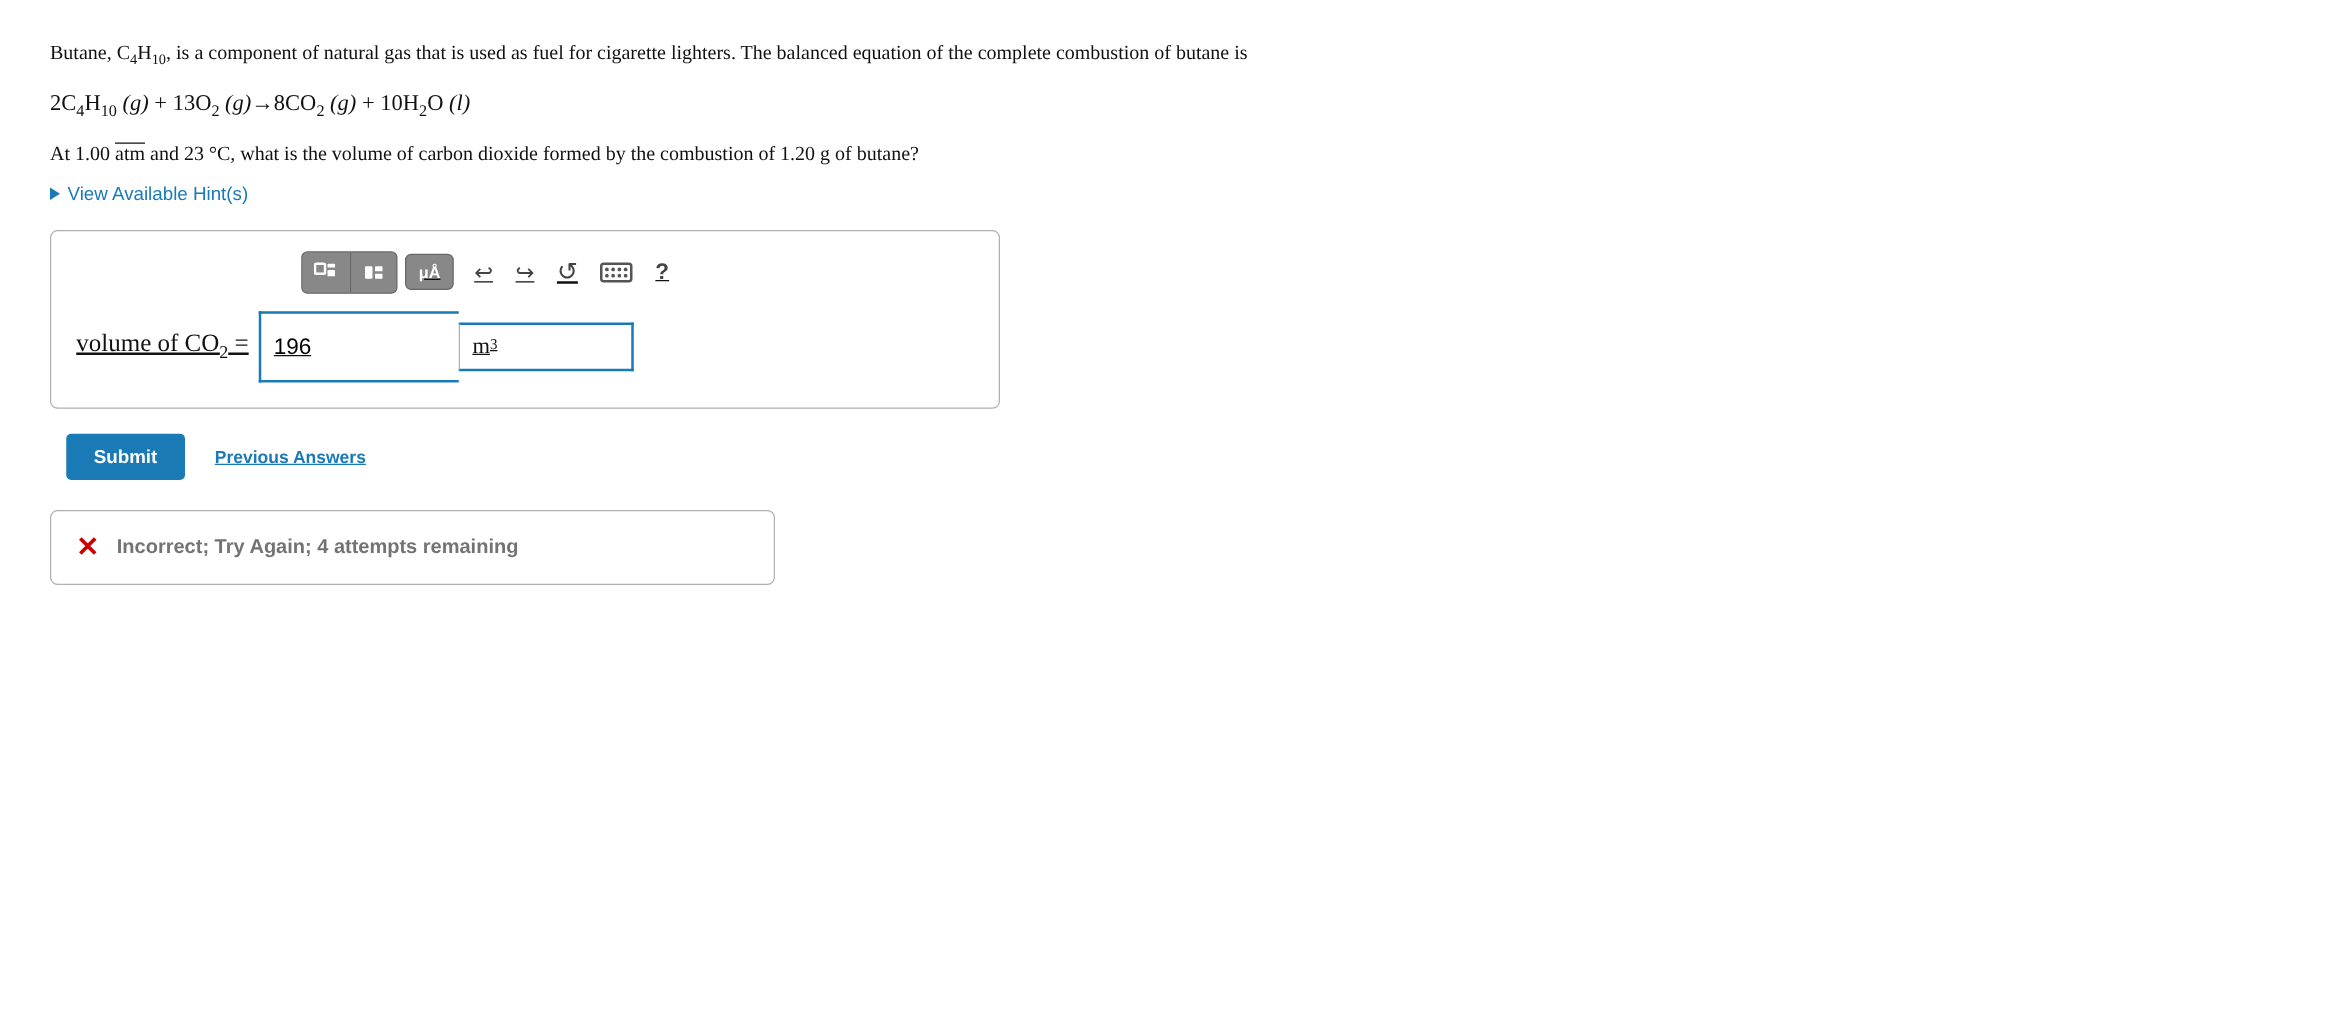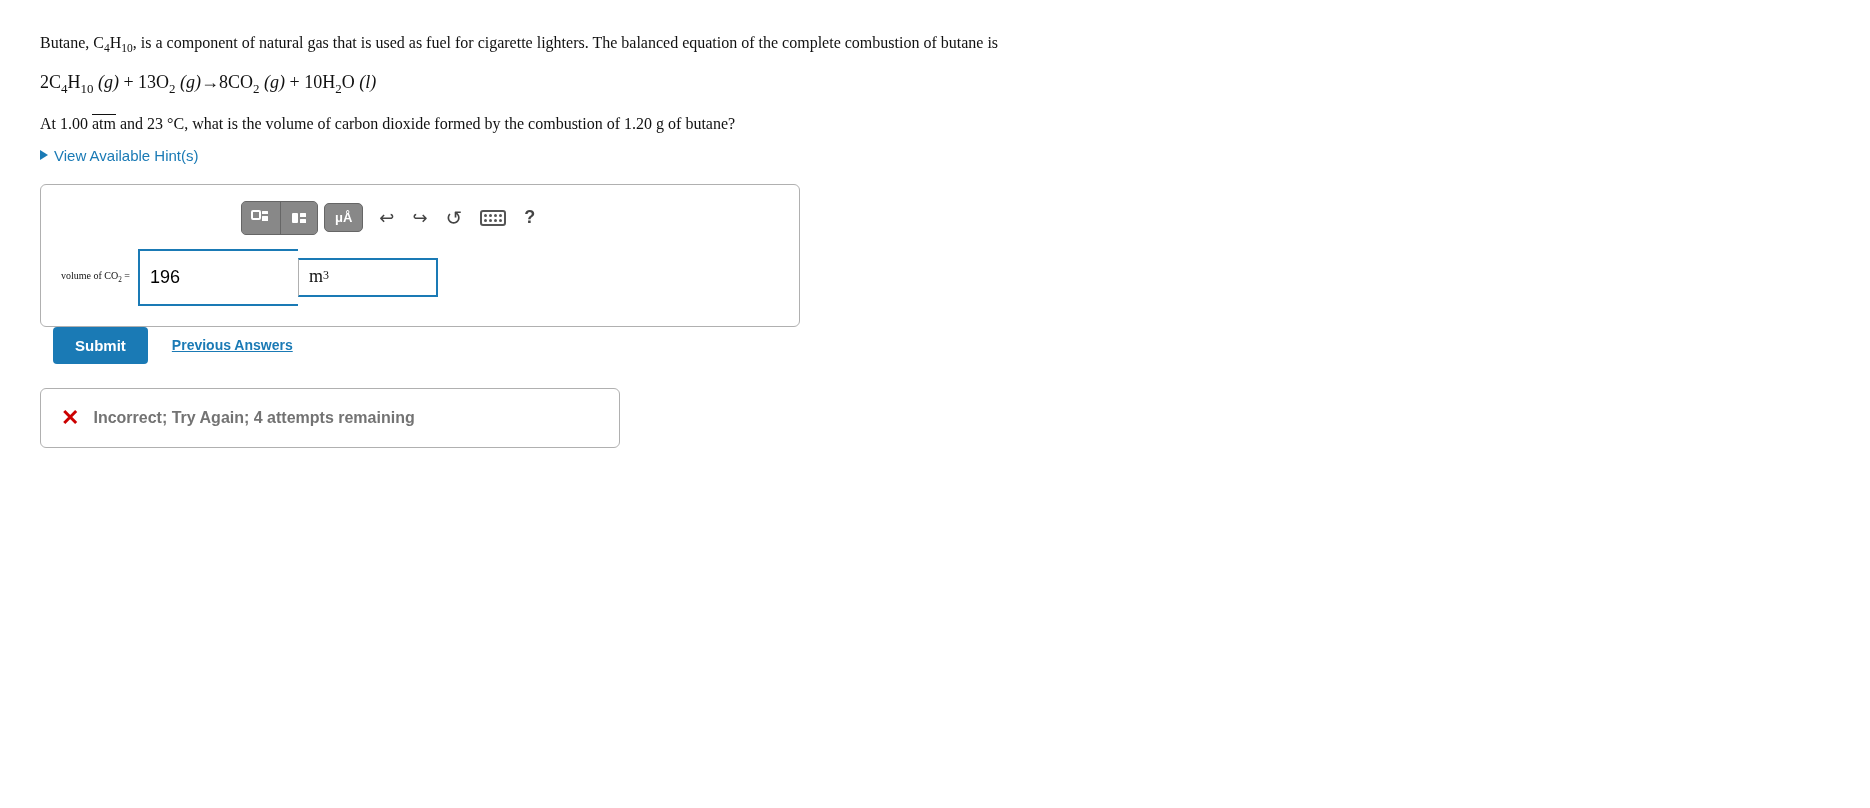--- a/index.html
+++ b/index.html
@@ -48,21 +48,23 @@
       border-top: 5px solid transparent;
       border-bottom: 5px solid transparent;
       border-left: 8px solid #1a7ab5;
       display: inline-block;
     }
     .answer-box {
       border: 1.5px solid #b0b0b0;
       border-radius: 6px;
       padding: 16px 20px 20px 20px;
       max-width: 760px;
+      margin-bottom: 20px;
       background: #fff;
+      text-decoration: underline;
     }
     .toolbar {
       display: flex;
       align-items: center;
       gap: 6px;
       margin-bottom: 14px;
       padding-left: 180px;
     }
     .toolbar-btn-group {
       display: flex;
@@ -144,21 +146,21 @@
       font-weight: bold;
       padding: 4px 6px;
     }
     .input-row {
       display: flex;
       align-items: center;
       gap: 0;
     }
     .label-part {
       font-family: Georgia, serif;
-      font-size: 10px;
+      font-size: 20px;
       margin-right: 8px;
       white-space: nowrap;
     }
     .value-input {
       border: 2px solid #1a7ab5;
       border-right: none;
       padding: 16px 10px;
       font-size: 18px;
       width: 160px;
       font-family: Arial, sans-serif;

